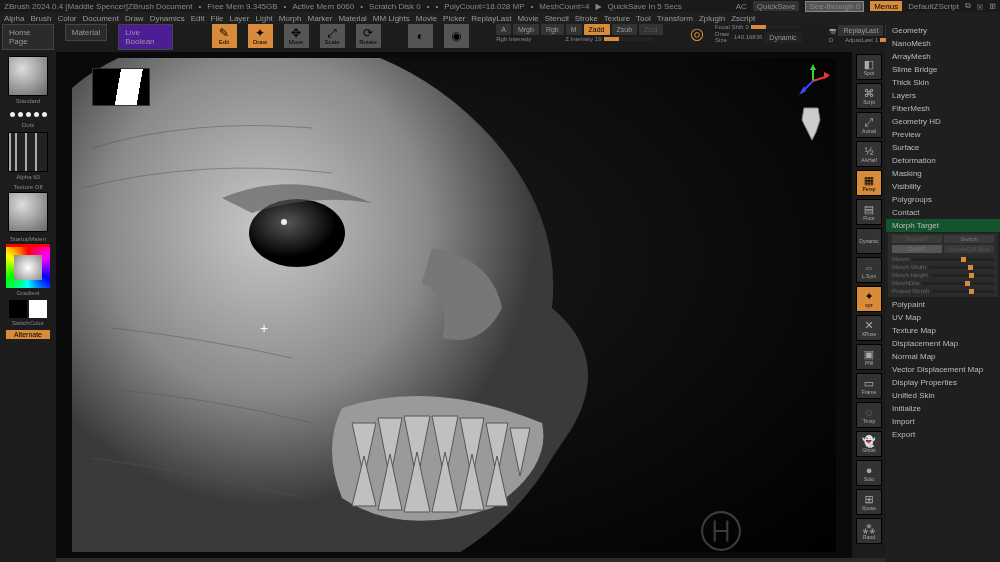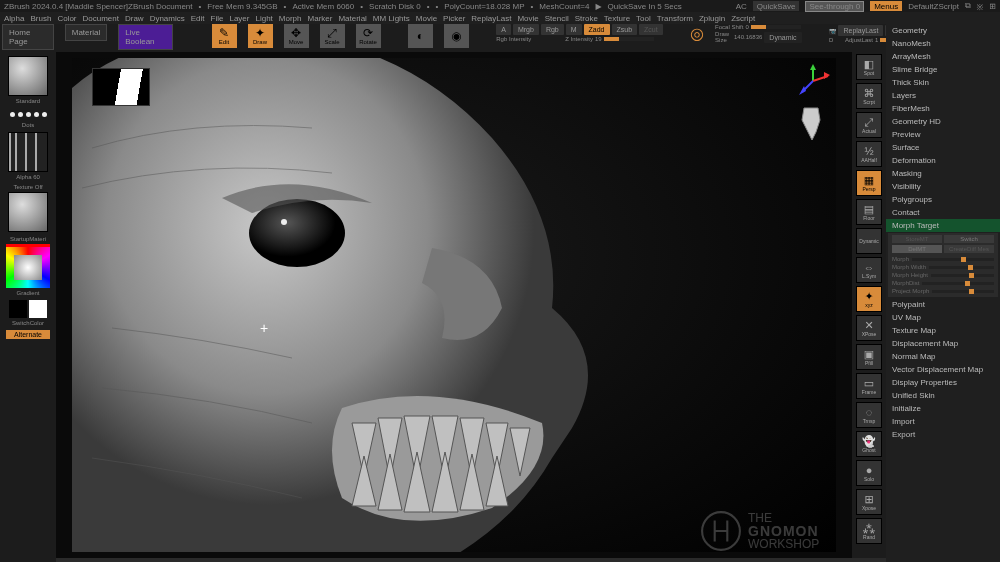--- a/index.html
+++ b/index.html
@@ -446,14 +446,13 @@
   <div class="rp-item">Initialize</div>
   <div class="rp-item">Import</div>
   <div class="rp-item">Export</div>
 </div>
 
 <div class="watermark">
   <svg viewBox="0 0 40 40">
       <circle cx="20" cy="20" r="18" fill="none" stroke="#fff" stroke-width="2"></circle>
       <path d="M14 10 L14 30 M26 10 L26 30 M14 20 L26 20" stroke="#fff" stroke-width="2"></path>
     </svg>
-  <div class="txt"><span>THE</span><br><b>GNOMON</b><br><span>WORKSHOP</span></div>
 </div>
 
 </body></html>

